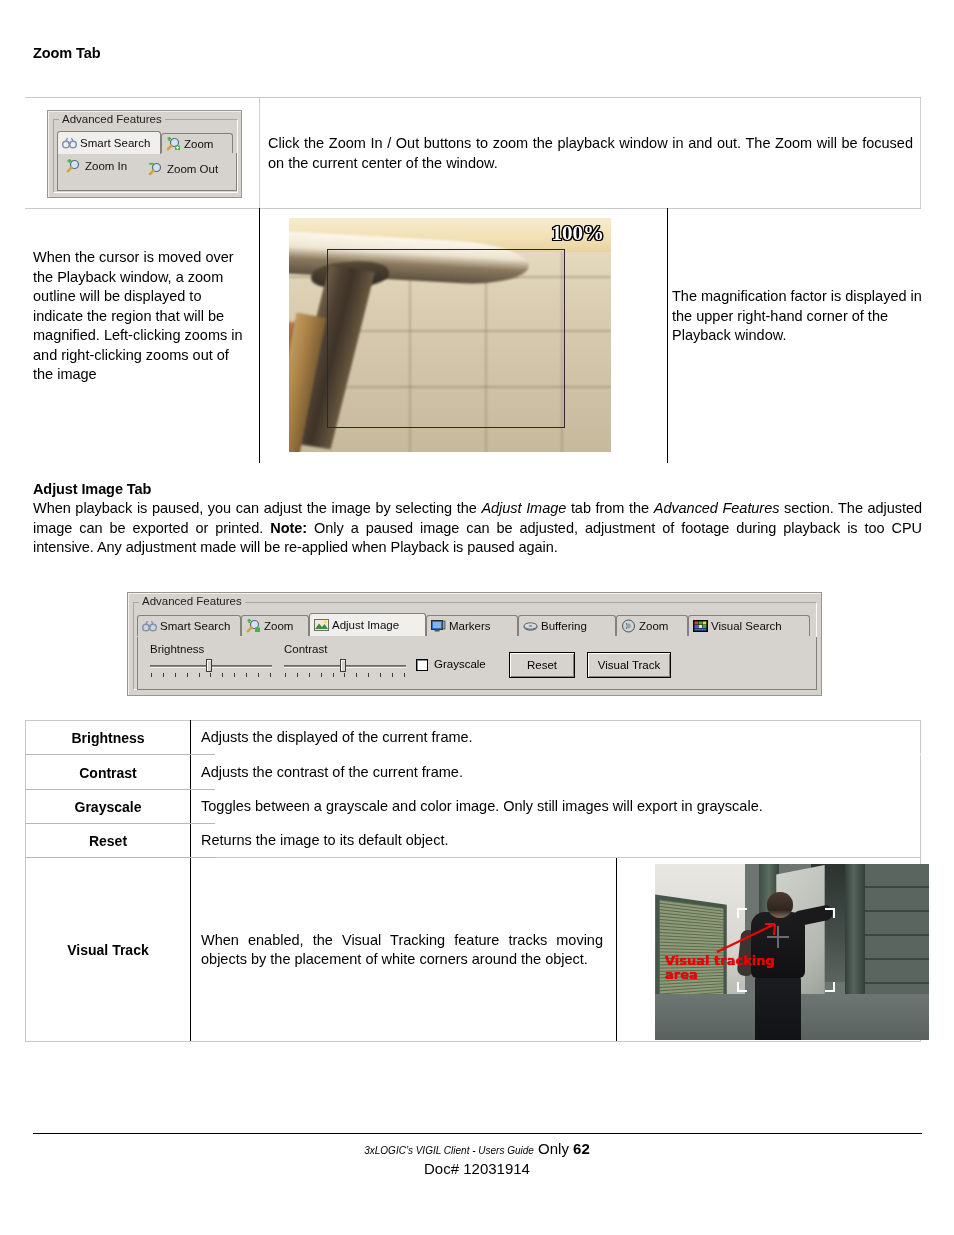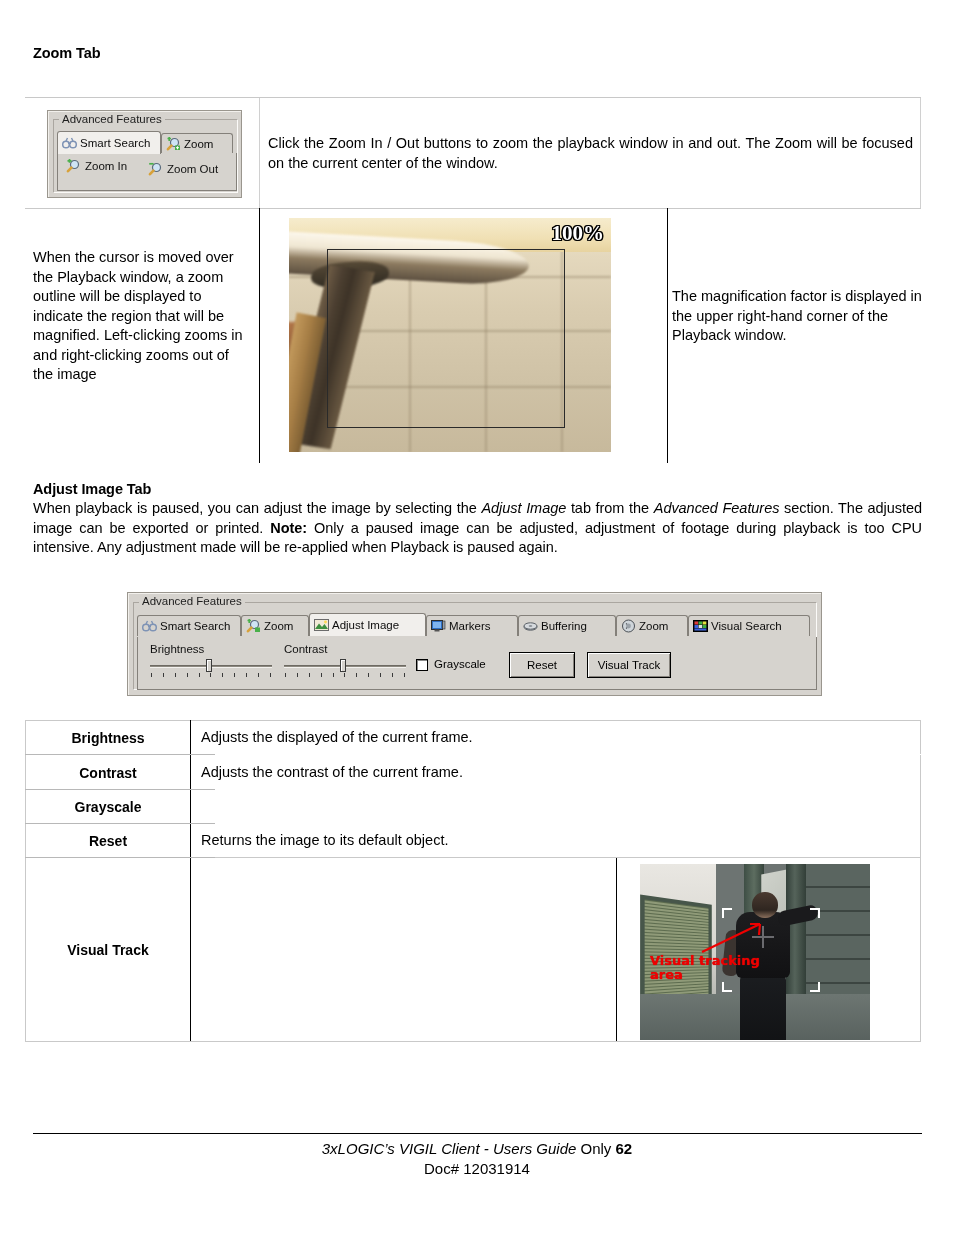--- a/index.html
+++ b/index.html
@@ -597,49 +597,55 @@
           <span>Adjusts the contrast of the current frame.</span>
         </div>
       <div style="position:absolute; left:0; top:0; width:1px; height:35px; background:#c9c9c9;"></div>
       <div style="position:absolute; left:165px; top:0; width:1px; height:35px; background:#000;"></div>
       <div style="position:absolute; left:895px; top:0; width:1px; height:35px; background:#c9c9c9;"></div>
       <div style="position:absolute; left:0; top:34px; width:190px; height:1px; background:#b8b8b8;"></div>
     </div>
 
     <div class="tb-row" style="top:70px; width:896px; height:34px;">
       <div class="tb-lbl">Grayscale</div>
+      <div class="tb-desc" style="width:720px; height:34px; padding-left:10px;">
+          <span>Toggles between a grayscale and color image. Only still images will export in grayscale.</span>
+        </div>
       <div style="position:absolute; left:0; top:0; width:1px; height:34px; background:#c9c9c9;"></div>
       <div style="position:absolute; left:165px; top:0; width:1px; height:34px; background:#000;"></div>
       <div style="position:absolute; left:895px; top:0; width:1px; height:34px; background:#c9c9c9;"></div>
       <div style="position:absolute; left:0; top:33px; width:190px; height:1px; background:#b8b8b8;"></div>
     </div>
 
     <div class="tb-row" style="top:104px; width:896px; height:34px;">
       <div class="tb-lbl">Reset</div>
       <div class="tb-desc" style="width:720px; height:34px; padding-left:10px;">
           <span>Returns the image to its default object.</span>
         </div>
       <div style="position:absolute; left:0; top:0; width:1px; height:34px; background:#c9c9c9;"></div>
       <div style="position:absolute; left:165px; top:0; width:1px; height:34px; background:#000;"></div>
       <div style="position:absolute; left:895px; top:0; width:1px; height:34px; background:#c9c9c9;"></div>
       <div style="position:absolute; left:0; top:33px; width:190px; height:1px; background:#b8b8b8;"></div>
       <div style="position:absolute; left:190px; top:33px; width:706px; height:1px; background:#c9c9c9;"></div>
     </div>
 
     <div class="tb-row" style="top:138px; width:896px; height:184px;">
       <div class="tb-lbl" style="height:184px;">Visual Track</div>
+      <div class="tb-desc" style="width:424px; height:184px; padding-left:10px; padding-right:12px; text-align:justify;">
+          <span>When enabled, the Visual Tracking feature tracks moving objects by the placement of white corners around the object.</span>
+        </div>
       <div style="position:absolute; left:0; top:0; width:1px; height:184px; background:#c9c9c9;"></div>
       <div style="position:absolute; left:165px; top:0; width:1px; height:184px; background:#000;"></div>
       <div style="position:absolute; left:591px; top:0; width:1px; height:184px; background:#000;"></div>
       <div style="position:absolute; left:895px; top:0; width:1px; height:184px; background:#c9c9c9;"></div>
       <div style="position:absolute; left:0; top:183px; width:896px; height:1px; background:#c9c9c9;"></div>
     </div>
   </div>
 
-  <div class="photo" id="vt-photo" style="left:640px; top:864px; width:230px; height:176px;">
+  <div class="photo" id="vt-photo" style="left:655px; top:864px; width:274px; height:176px;">
     <div class="wall-l"></div>
     <div class="vent"></div>
     <div class="doorframe-l"></div>
     <div class="corridor-back"></div>
     <div class="door-open"></div>
     <div class="doorframe-r"></div>
     <div class="lockers"></div>
     <div class="floor"></div>
 
     <div class="person-arm2"></div>
@@ -656,16 +662,16 @@
 
     <svg style="position:absolute; left:0; top:0; width:258px; height:176px; pointer-events:none;">
       <path d="M62 88 L120 60" stroke="#ee0000" stroke-width="2.2" fill="none"></path>
       <path d="M120 60 L110 60 M120 60 L119 71" stroke="#ee0000" stroke-width="2.2" fill="none"></path>
     </svg>
     <div class="vt-note" style="left:10px; top:90px;">Visual tracking
 area</div>
   </div>
 
   <div class="footer-rule"></div>
-  <div class="footer-l1"><span class="i" style="font-size:15px;">3xLOGIC’s VIGIL Client - Users Guide</span><span> Only </span><span class="b">62</span></div>
+  <div class="footer-l1"><span class="i" style="font-size:10px;">3xLOGIC’s VIGIL Client - Users Guide</span><span> Only </span><span class="b">62</span></div>
   <div class="footer-l2">Doc# 12031914</div>
 
 </div>
 
 </body></html>

